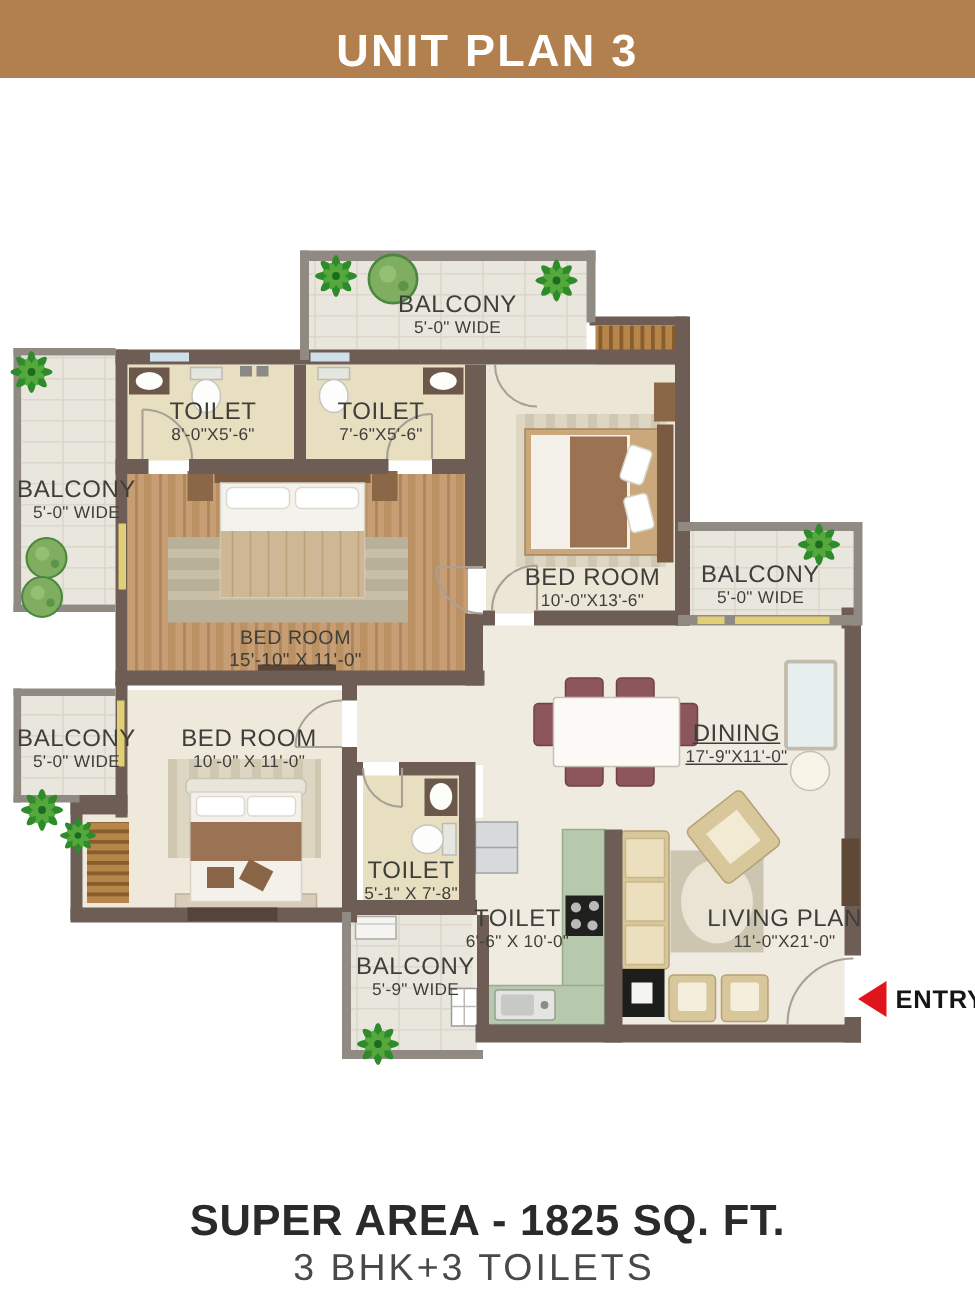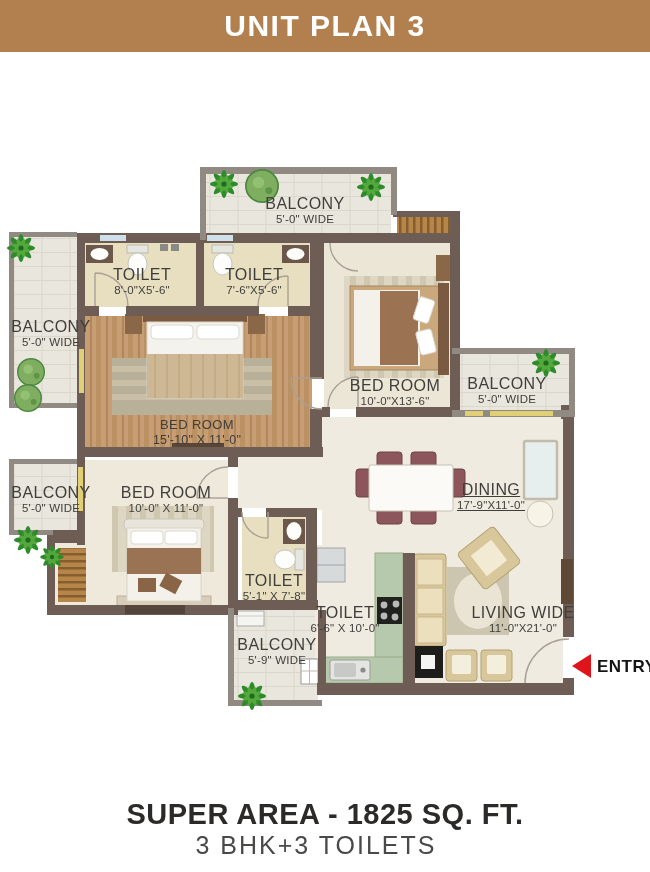--- a/index.html
+++ b/index.html
@@ -2,21 +2,21 @@
 <html><head>
 <meta charset="utf-8">
 <style>
   html,body { margin:0; padding:0; }
   body {
     width:650px; height:872px; background:#ffffff; position:relative;
     font-family:"Liberation Sans", sans-serif; overflow:hidden;
   }
   .banner {
     position:absolute; top:0; left:0; width:650px; height:52px;
-    background:#b2804e; display:flex; align-items:center; justify-content:center;
+    background:#b2804e; display:flex; align-items:flex-end; justify-content:center;
   }
   .banner h1 { margin:0; color:#ffffff; font-size:30px; font-weight:700; letter-spacing:1.5px; }
   .plan { position:absolute; top:0; left:0; width:650px; height:872px; }
   .plan svg { position:absolute; top:150px; left:0; }
   .rlabel {
     position:absolute; transform:translateX(-50%); text-align:center;
     color:#3f3e3a; white-space:nowrap;
   }
   .rname { font-size:16px; letter-spacing:.4px; line-height:15px; }
   .rdims { font-size:11.5px; letter-spacing:.2px; line-height:15px; padding-top:1px; }
@@ -366,21 +366,21 @@
   </div>
   <div class="rlabel" style="left:345px; top:605px;">
     <div class="rname">TOILET</div>
     <div class="rdims">6'-6" X 10'-0"</div>
   </div>
   <div class="rlabel" style="left:277px; top:637px;">
     <div class="rname">BALCONY</div>
     <div class="rdims">5'-9" WIDE</div>
   </div>
   <div class="rlabel" style="left:523px; top:605px;">
-    <div class="rname">LIVING WIDE</div>
+    <div class="rname">LIVING PLAN</div>
     <div class="rdims">11'-0"X21'-0"</div>
   </div>
 
   <div class="entry-arrow"></div>
   <div class="entry-text">ENTRY</div>
 
   <div class="f1">SUPER AREA - 1825 SQ. FT.</div>
   <div class="f2">3 BHK+3 TOILETS</div>
 </div>
 

